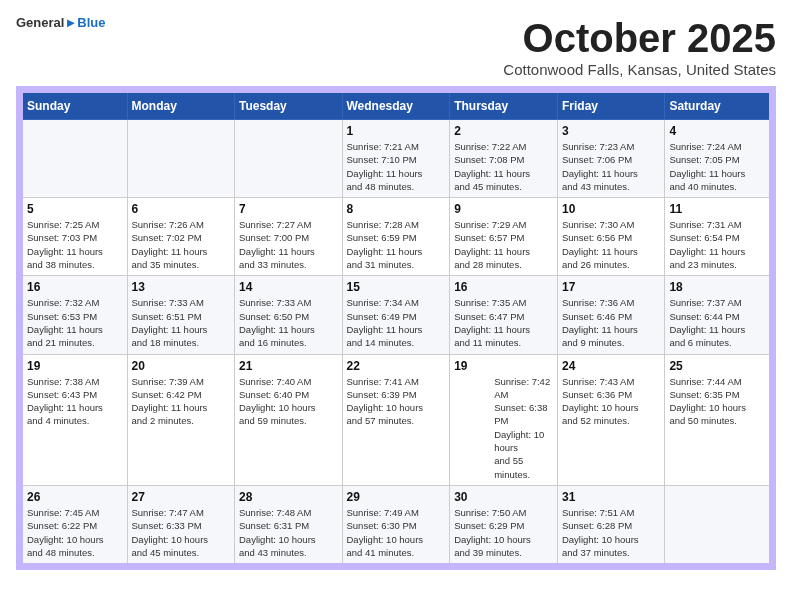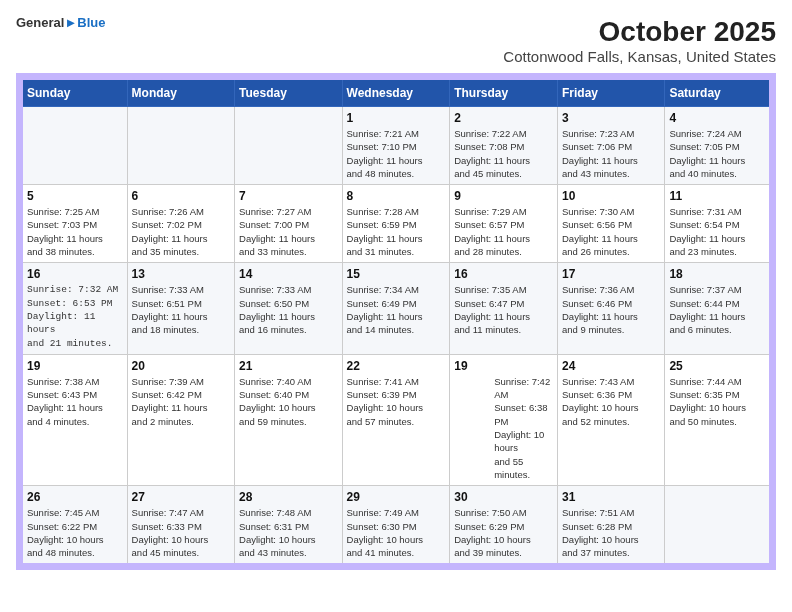--- a/index.html
+++ b/index.html
@@ -18,21 +18,21 @@
     }
     .logo {
       display: flex;
       align-items: center;
       gap: 4px;
     }
     .title-block {
       text-align: right;
     }
     .calendar-title {
-      font-size: 28px;
+      font-size: 40px;
       font-weight: bold;
       color: #222;
     }
     .calendar-subtitle {
       font-size: 15px;
       color: #444;
     }
     .calendar {
       width: 100%;
       border-collapse: collapse;
@@ -187,21 +187,21 @@
           <div class="day-number">11</div>
           <div class="day-detail" style="white-space: pre-line;">Sunrise: 7:31 AM
 Sunset: 6:54 PM
 Daylight: 11 hours
 and 23 minutes.</div>
         </td>
       </tr>
       <tr>
         <td>
           <div class="day-number">16</div>
-          <div class="day-detail" style="white-space: pre-line; font-family: Liberation Mono, monospace;">Sunrise: 7:32 AM
+          <div class="day-detail" style="white-space: pre-line;">Sunrise: 7:32 AM
 Sunset: 6:53 PM
 Daylight: 11 hours
 and 21 minutes.</div>
         </td>
         <td>
           <div class="day-number">13</div>
           <div class="day-detail" style="white-space: pre-line;">Sunrise: 7:33 AM
 Sunset: 6:51 PM
 Daylight: 11 hours
 and 18 minutes.</div>

